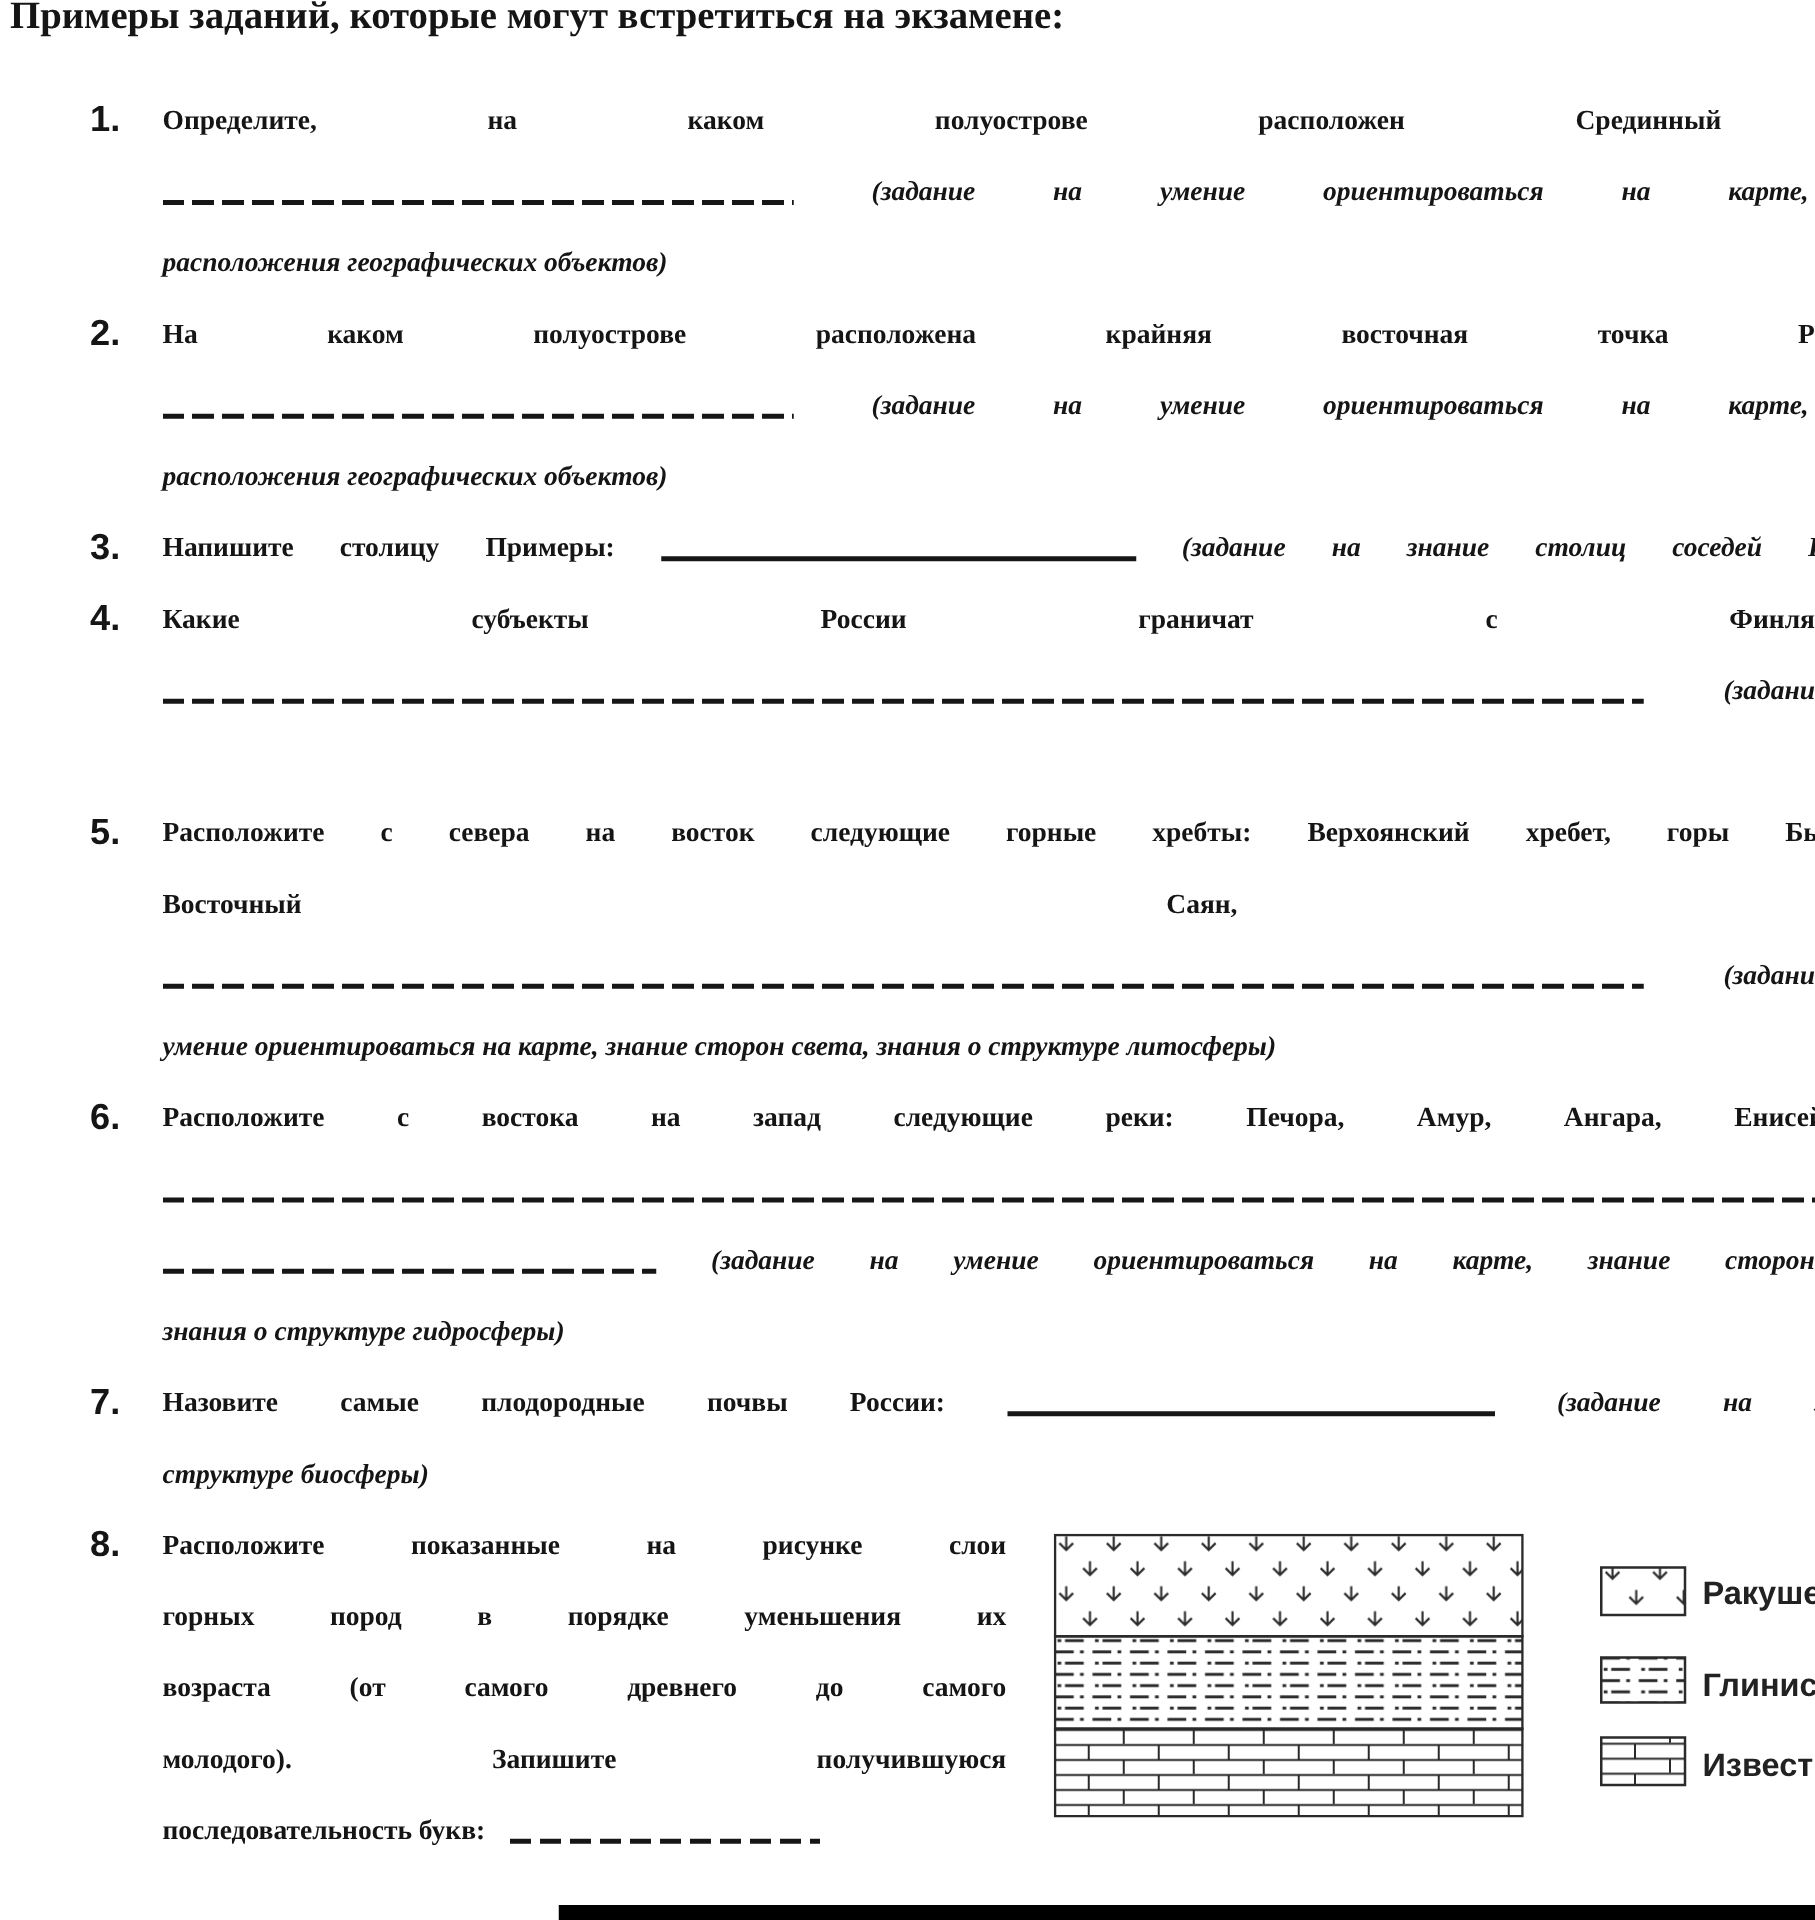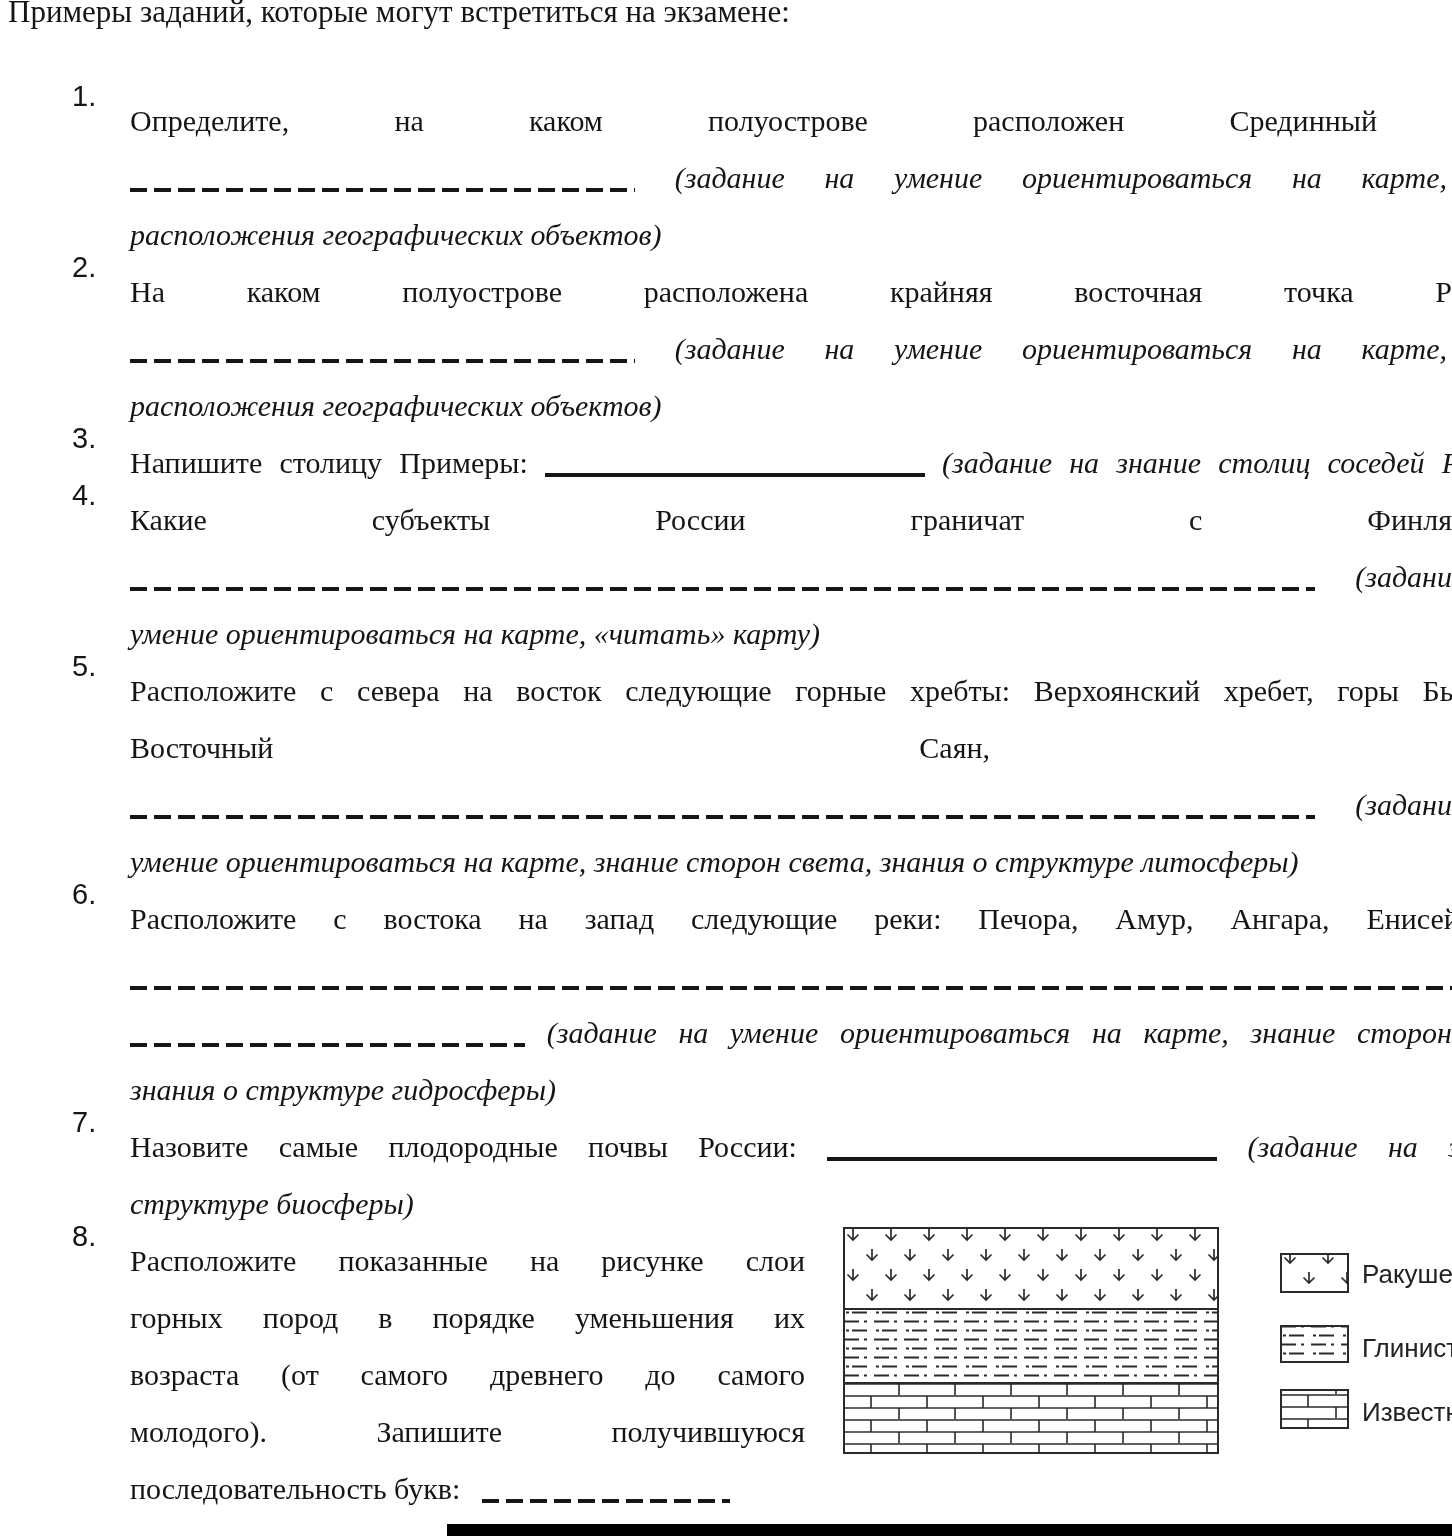--- a/index.html
+++ b/index.html
@@ -1,21 +1,21 @@
 <!DOCTYPE html>
 <html><head>
 <meta charset="utf-8">
 <style>
   html,body{margin:0;padding:0;background:#ffffff;}
   .page{position:relative;width:1452px;height:1536px;background:#ffffff;overflow:hidden;
-        font-family:"Liberation Serif","DejaVu Serif",serif;color:#151515;}
+        font-family:"Liberation Serif","DejaVu Serif",serif;color:#151515;font-weight:bold;}
   .heading{position:absolute;left:8px;top:-7px;font-size:31px;line-height:38px;white-space:nowrap;}
   .num{position:absolute;left:72px;font-family:"Liberation Sans","DejaVu Sans",sans-serif;
        font-size:29px;line-height:40px;}
-  .line{position:absolute;font-size:30px;line-height:40px;white-space:nowrap;margin-top:25px;}
+  .line{position:absolute;font-size:22px;line-height:40px;white-space:nowrap;}
   .spread{display:flex;justify-content:space-between;align-items:baseline;}
   .wg{display:contents;}
   .it{font-style:italic;}
   .blank{display:inline-block;height:6px;transform:translateY(4px);
          background-size:100% 4px;background-position:left bottom;background-repeat:no-repeat;}
   .blank.dashed{background-image:repeating-linear-gradient(90deg,#161616 0 17px,rgba(0,0,0,0) 17px 24px);}
   .blank.solid{background-image:linear-gradient(#161616,#161616);}
   .legend-label{position:absolute;left:1362px;font-family:"Liberation Sans","DejaVu Sans",sans-serif;
                 font-size:26px;line-height:30px;color:#222;white-space:nowrap;}
   .figure-svg{position:absolute;}
@@ -56,21 +56,20 @@
   </div>
 
   <div class="num" style="top:475px">4.</div>
   <div class="line spread" style="left:130px;top:475px;width:1322px">
     <span class="wg"><span class="w">Какие</span><span class="w">субъекты</span><span class="w">России</span><span class="w">граничат</span><span class="w">с</span><span class="w">Финля</span></span>
   </div>
   <div class="line spread" style="left:130px;top:532px;width:1322px">
     <span class="blank dashed" style="width:1185px"></span>
     <span class="wg it"><span class="w">(задани</span></span>
   </div>
-  <div class="line it" style="left:130px;top:589px">умение ориентироваться на карте, «читать» карту)</div>
 
   <div class="num" style="top:646px">5.</div>
   <div class="line spread" style="left:130px;top:646px;width:1330px">
     <span class="wg"><span class="w">Расположите</span><span class="w">с</span><span class="w">севера</span><span class="w">на</span><span class="w">восток</span><span class="w">следующие</span><span class="w">горные</span><span class="w">хребты:</span><span class="w">Верхоянский</span><span class="w">хребет,</span><span class="w">горы</span><span class="w">Бы</span></span>
   </div>
   <div class="line spread" style="left:130px;top:703px;width:860px">
     <span class="wg"><span class="w">Восточный</span><span class="w">Саян,</span></span>
   </div>
   <div class="line spread" style="left:130px;top:760px;width:1322px">
     <span class="blank dashed" style="width:1185px"></span>

